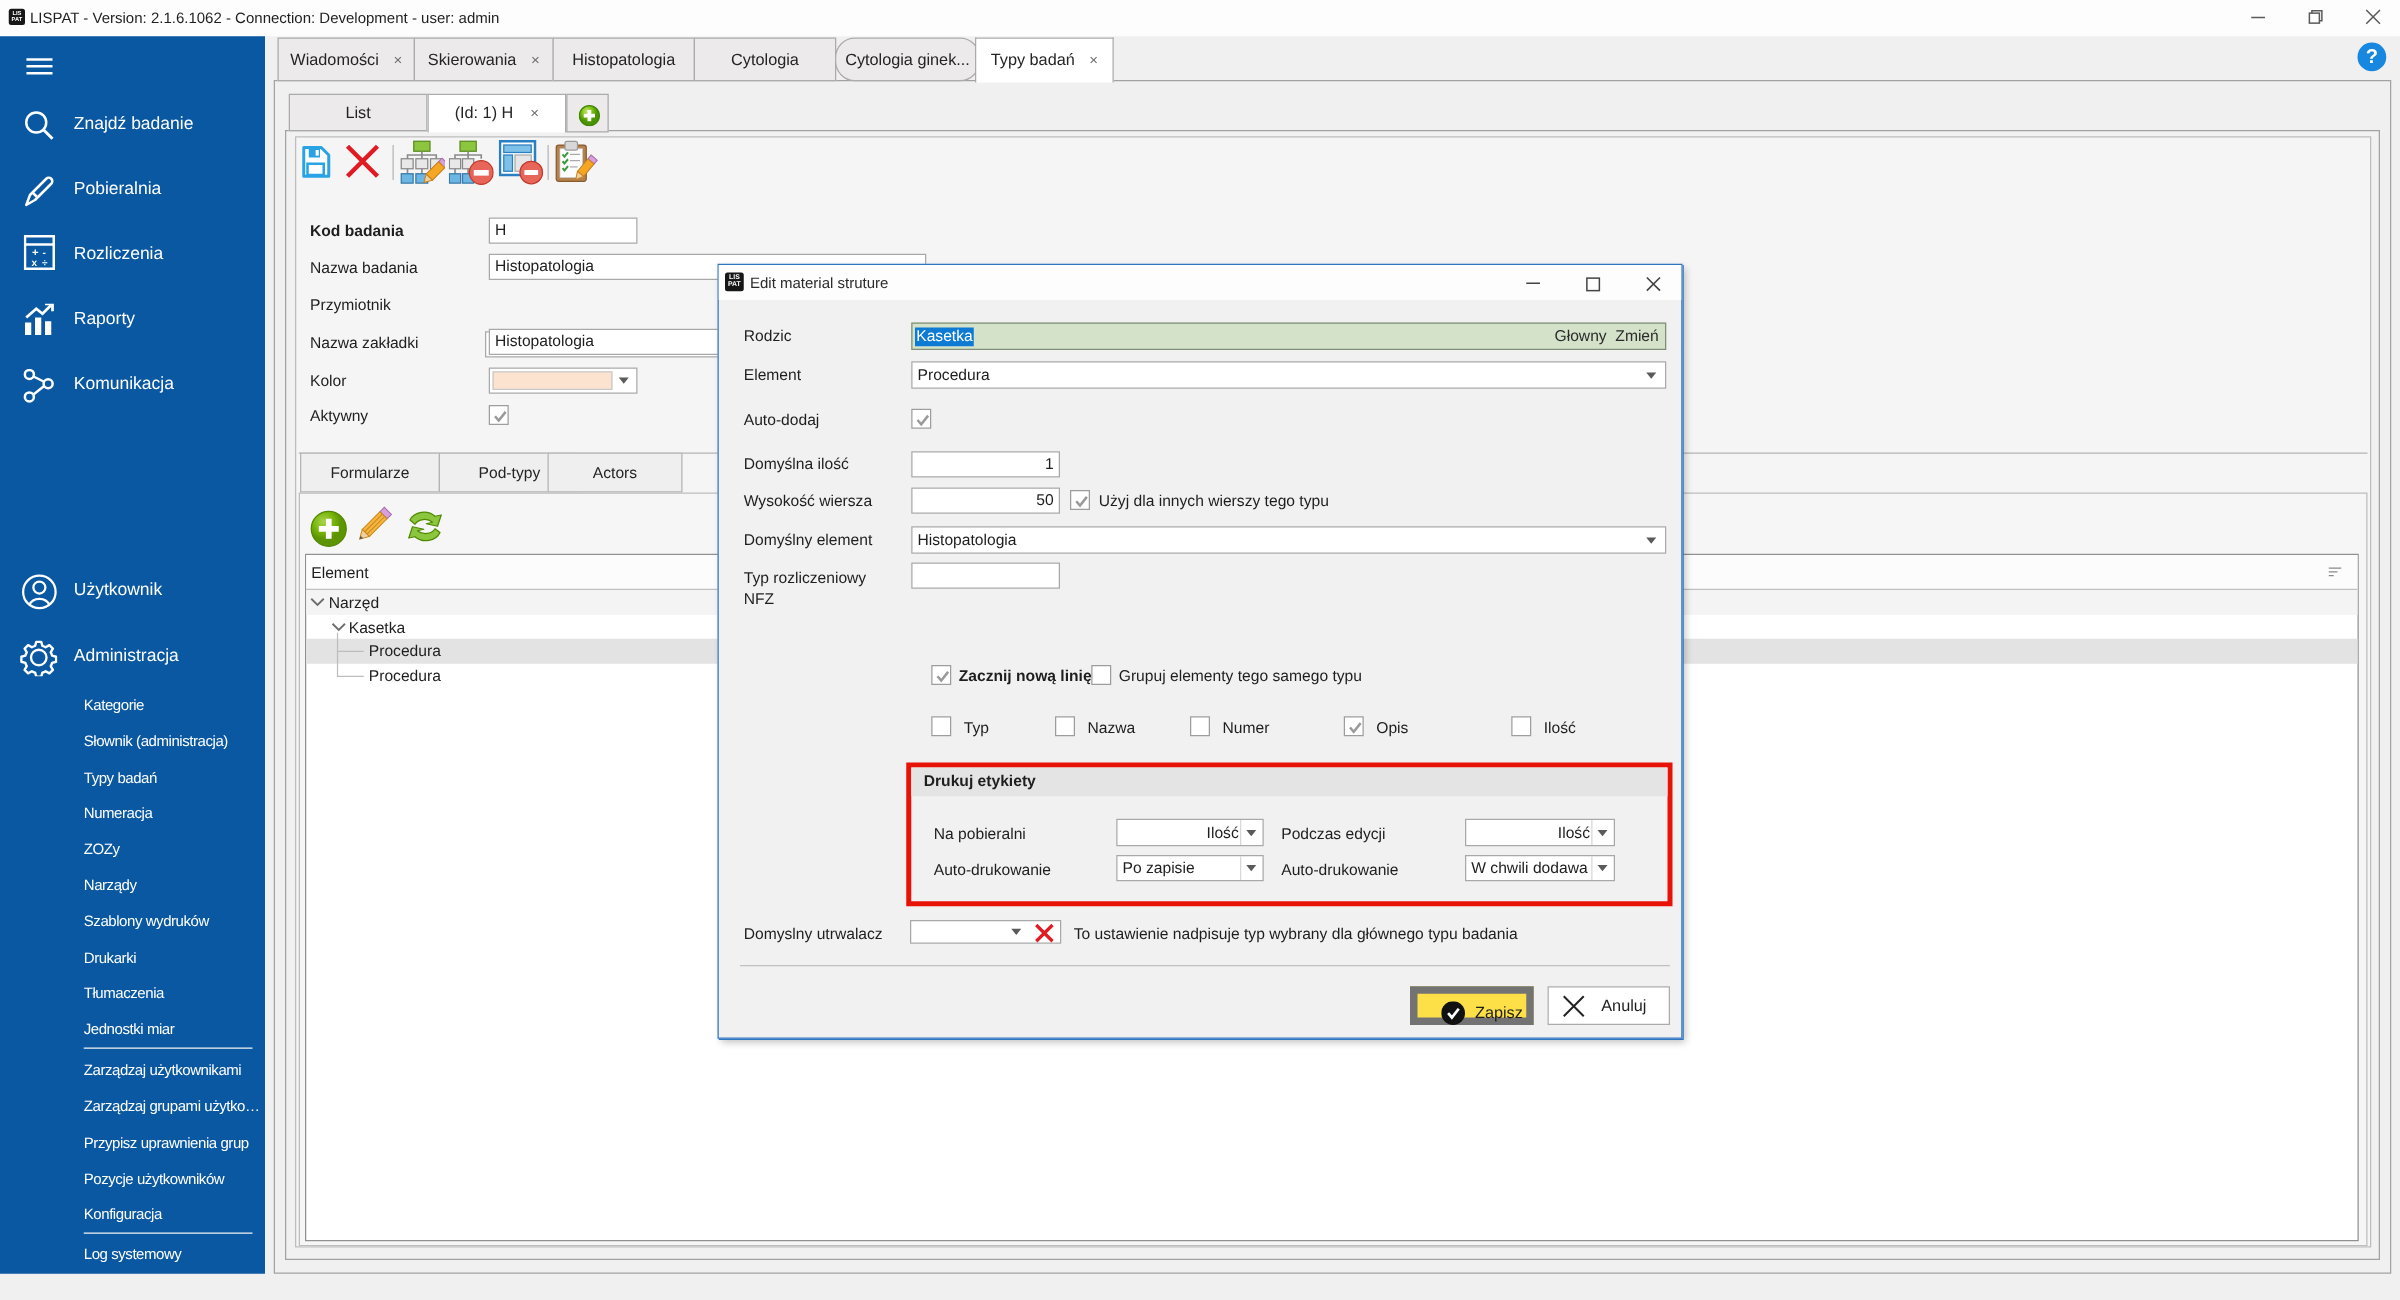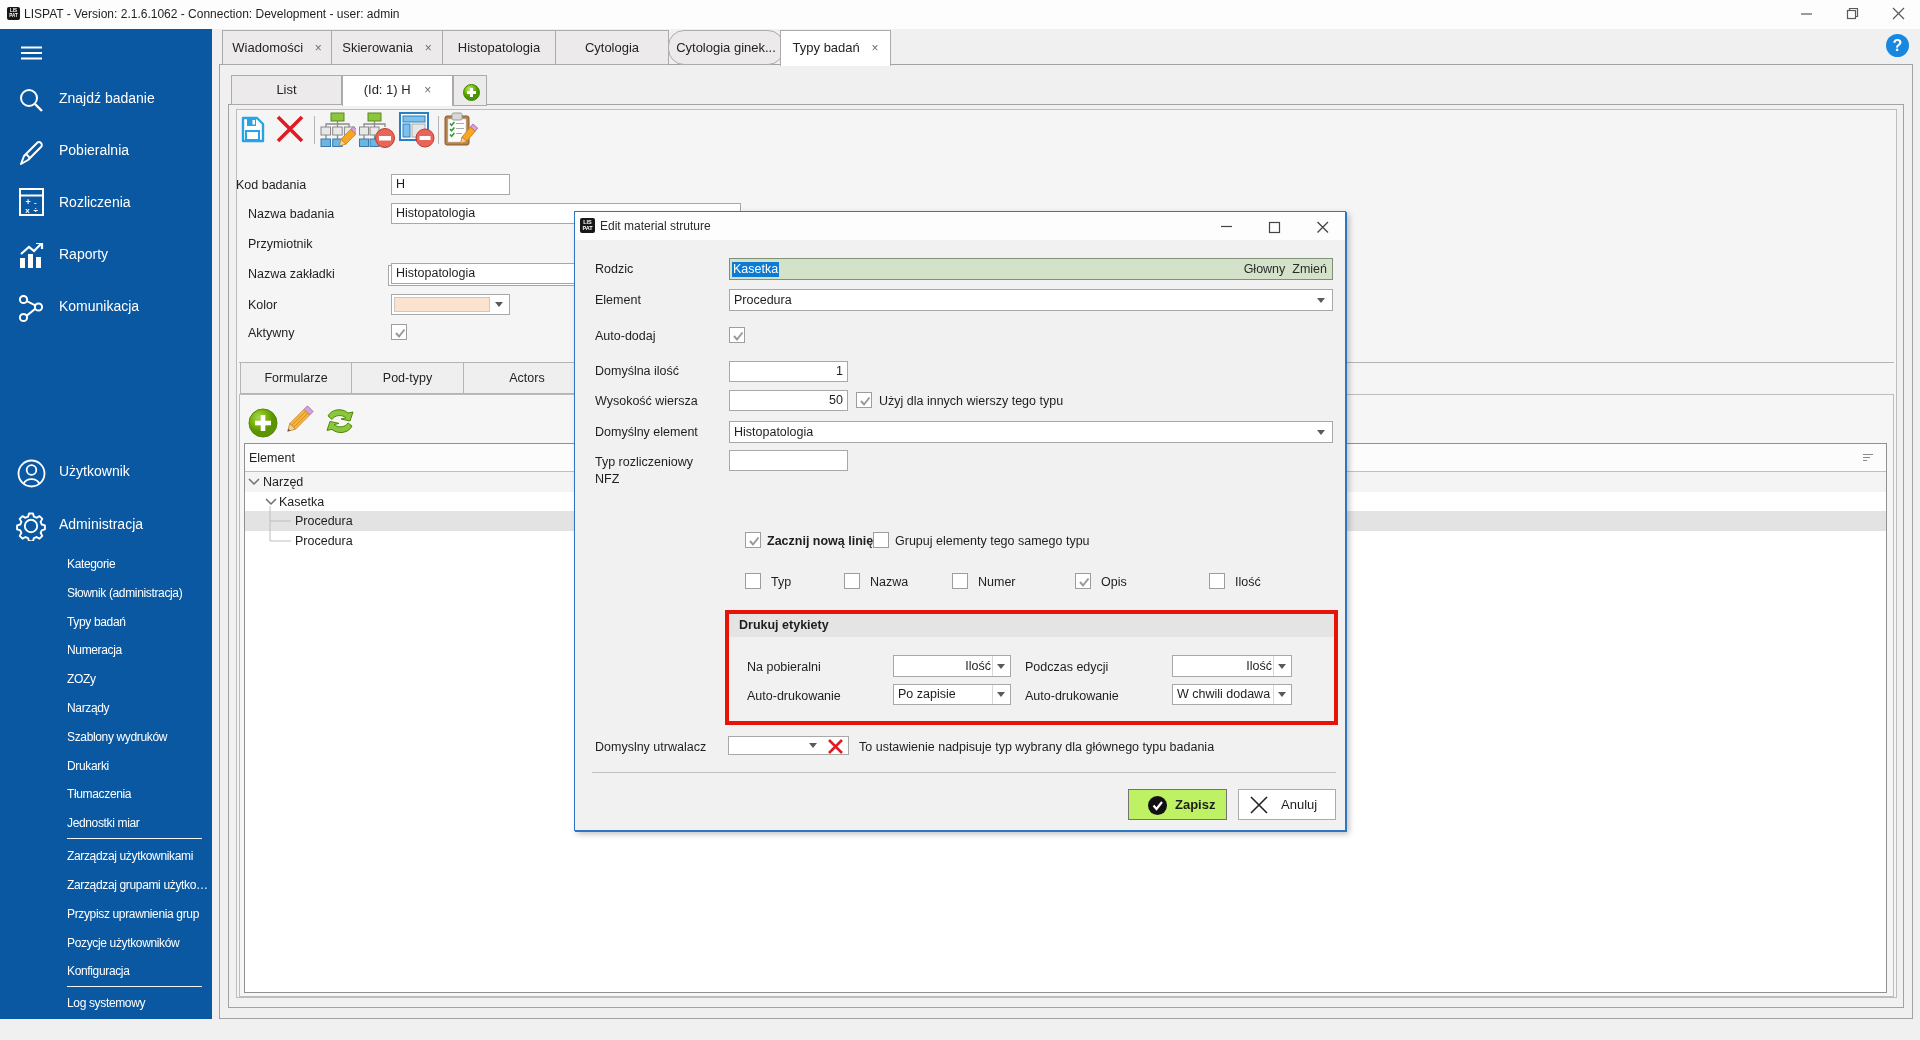--- a/index.html
+++ b/index.html
@@ -214,21 +214,21 @@
     </g>
     <g transform="translate(17,9) rotate(40 7 12)">
       <rect x="5" y="2" width="6.4" height="4" fill="#d8a0d8" stroke="#a868a8" stroke-width="0.8"></rect>
       <rect x="5" y="6" width="6.4" height="13" fill="#f5a623" stroke="#c77f1a" stroke-width="0.8"></rect>
       <path d="M5 19 L8.2 25 L11.4 19 Z" fill="#f0d0a0" stroke="#c77f1a" stroke-width="0.8"></path>
     </g>
   </svg>
 </div>
 
 <div id="form">
-  <div class="lbl" style="left:236px;top:178px;">Kod badania</div>
+  <div class="lbl" style="left:248px;top:178px;font-weight:bold;">Kod badania</div>
   <div class="inp" style="left:391px;top:174px;width:119px;height:21px;">H</div>
   <div class="lbl" style="left:248px;top:207px;">Nazwa badania</div>
   <div class="inp" style="left:391px;top:203px;width:350px;height:21px;">Histopatologia</div>
   <div class="lbl" style="left:248px;top:237px;">Przymiotnik</div>
   <div class="inp" style="left:388px;top:233px;width:350px;height:21px;margin-top:32px;">histopatologiczne</div>
   <div class="lbl" style="left:248px;top:267px;">Nazwa zakładki</div>
   <div class="inp" style="left:391px;top:263px;width:350px;height:21px;">Histopatologia</div>
   <div class="lbl" style="left:248px;top:298px;">Kolor</div>
   <div class="inp" style="left:391px;top:294px;width:119px;height:21px;padding:0;"></div>
   <div class="abs" style="left:394px;top:297px;width:96px;height:15px;background:#fbe3d0;border:1px solid #c9c9c9;"></div>
@@ -241,21 +241,21 @@
     </div>
 </div>
 
 <div id="table">
 
   <div class="abs" style="left:239px;top:394px;width:1655px;height:603px;border:1px solid #bdbdbd;background:#f7f6f6;"></div>
   <div class="abs" style="left:239px;top:362px;width:1655px;height:0;border-top:1px solid #b4b4b4;"></div>
 
   <div class="tab" style="left:240px;top:362px;width:112px;height:32px;line-height:31px;font-size:12.5px;background:#f0eff0;border-color:#b4b4b4;">Formularze</div>
   <div class="tab" style="left:351px;top:362px;width:113px;height:32px;line-height:31px;font-size:12.5px;background:#f0eff0;border-color:#b4b4b4;">Pod-typy</div>
-  <div class="tab" style="left:463px;top:362px;width:128px;height:32px;line-height:31px;font-size:12.5px;background:#f0eff0;border-color:#b4b4b4;">Actors</div>
+  <div class="tab" style="left:438px;top:362px;width:108px;height:32px;line-height:31px;font-size:12.5px;background:#f0eff0;border-color:#b4b4b4;">Actors</div>
 
   <svg style="position:absolute;left:248px;top:408px;" width="30" height="30">
     <defs>
         <radialGradient id="gplus" cx="35%" cy="30%">
           <stop offset="0%" stop-color="#a8d44e"></stop>
           <stop offset="60%" stop-color="#77b509"></stop>
           <stop offset="100%" stop-color="#5d9404"></stop>
         </radialGradient>
       </defs>
     <circle cx="15" cy="15" r="14" fill="url(#gplus)" stroke="#538603" stroke-width="1"></circle>
@@ -405,21 +405,21 @@
 
   <div class="lbl" style="left:20px;top:528px;">Domyslny utrwalacz</div>
   <div class="inp" style="left:153px;top:524px;width:121px;height:19px;"></div>
   <div class="arrow" style="left:234px;top:531px;"></div>
   <svg class="abs" style="left:252px;top:526px;" width="17" height="17">
       <path d="M2 2 L15 15 M15 2 L2 15" stroke="#e01b24" stroke-width="2.6"></path>
     </svg>
   <div class="lbl" style="left:284px;top:528px;">To ustawienie nadpisuje typ wybrany dla głównego typu badania</div>
 
   <div class="abs" style="left:17px;top:560px;width:744px;height:0;border-top:1px solid #c0c0c0;"></div>
-  <div class="abs" style="left:553px;top:577px;width:99px;height:31px;background:#bef264;border:1px solid #737373;font-weight:bold;">
+  <div class="abs" style="left:553px;top:577px;width:99px;height:31px;background:#fde047;border:6px solid #737373;">
     <svg style="position:absolute;left:19px;top:6px;" width="19" height="19">
         <circle cx="9.5" cy="9.5" r="9.5" fill="#111"></circle>
         <path d="M5.5 9.5 l3 3.5 l5.5 -7" fill="none" stroke="#fff" stroke-width="2.2"></path>
       </svg>
     <span style="position:absolute;left:46px;top:0;line-height:29px;font-size:13px;">Zapisz</span>
   </div>
   <div class="abs" style="left:663px;top:577px;width:98px;height:31px;background:#fff;border:1px solid #ababab;">
     <svg style="position:absolute;left:10px;top:5px;" width="20" height="20">
         <path d="M2 2 L18 18 M18 2 L2 18" stroke="#222" stroke-width="1.6"></path>
       </svg>

